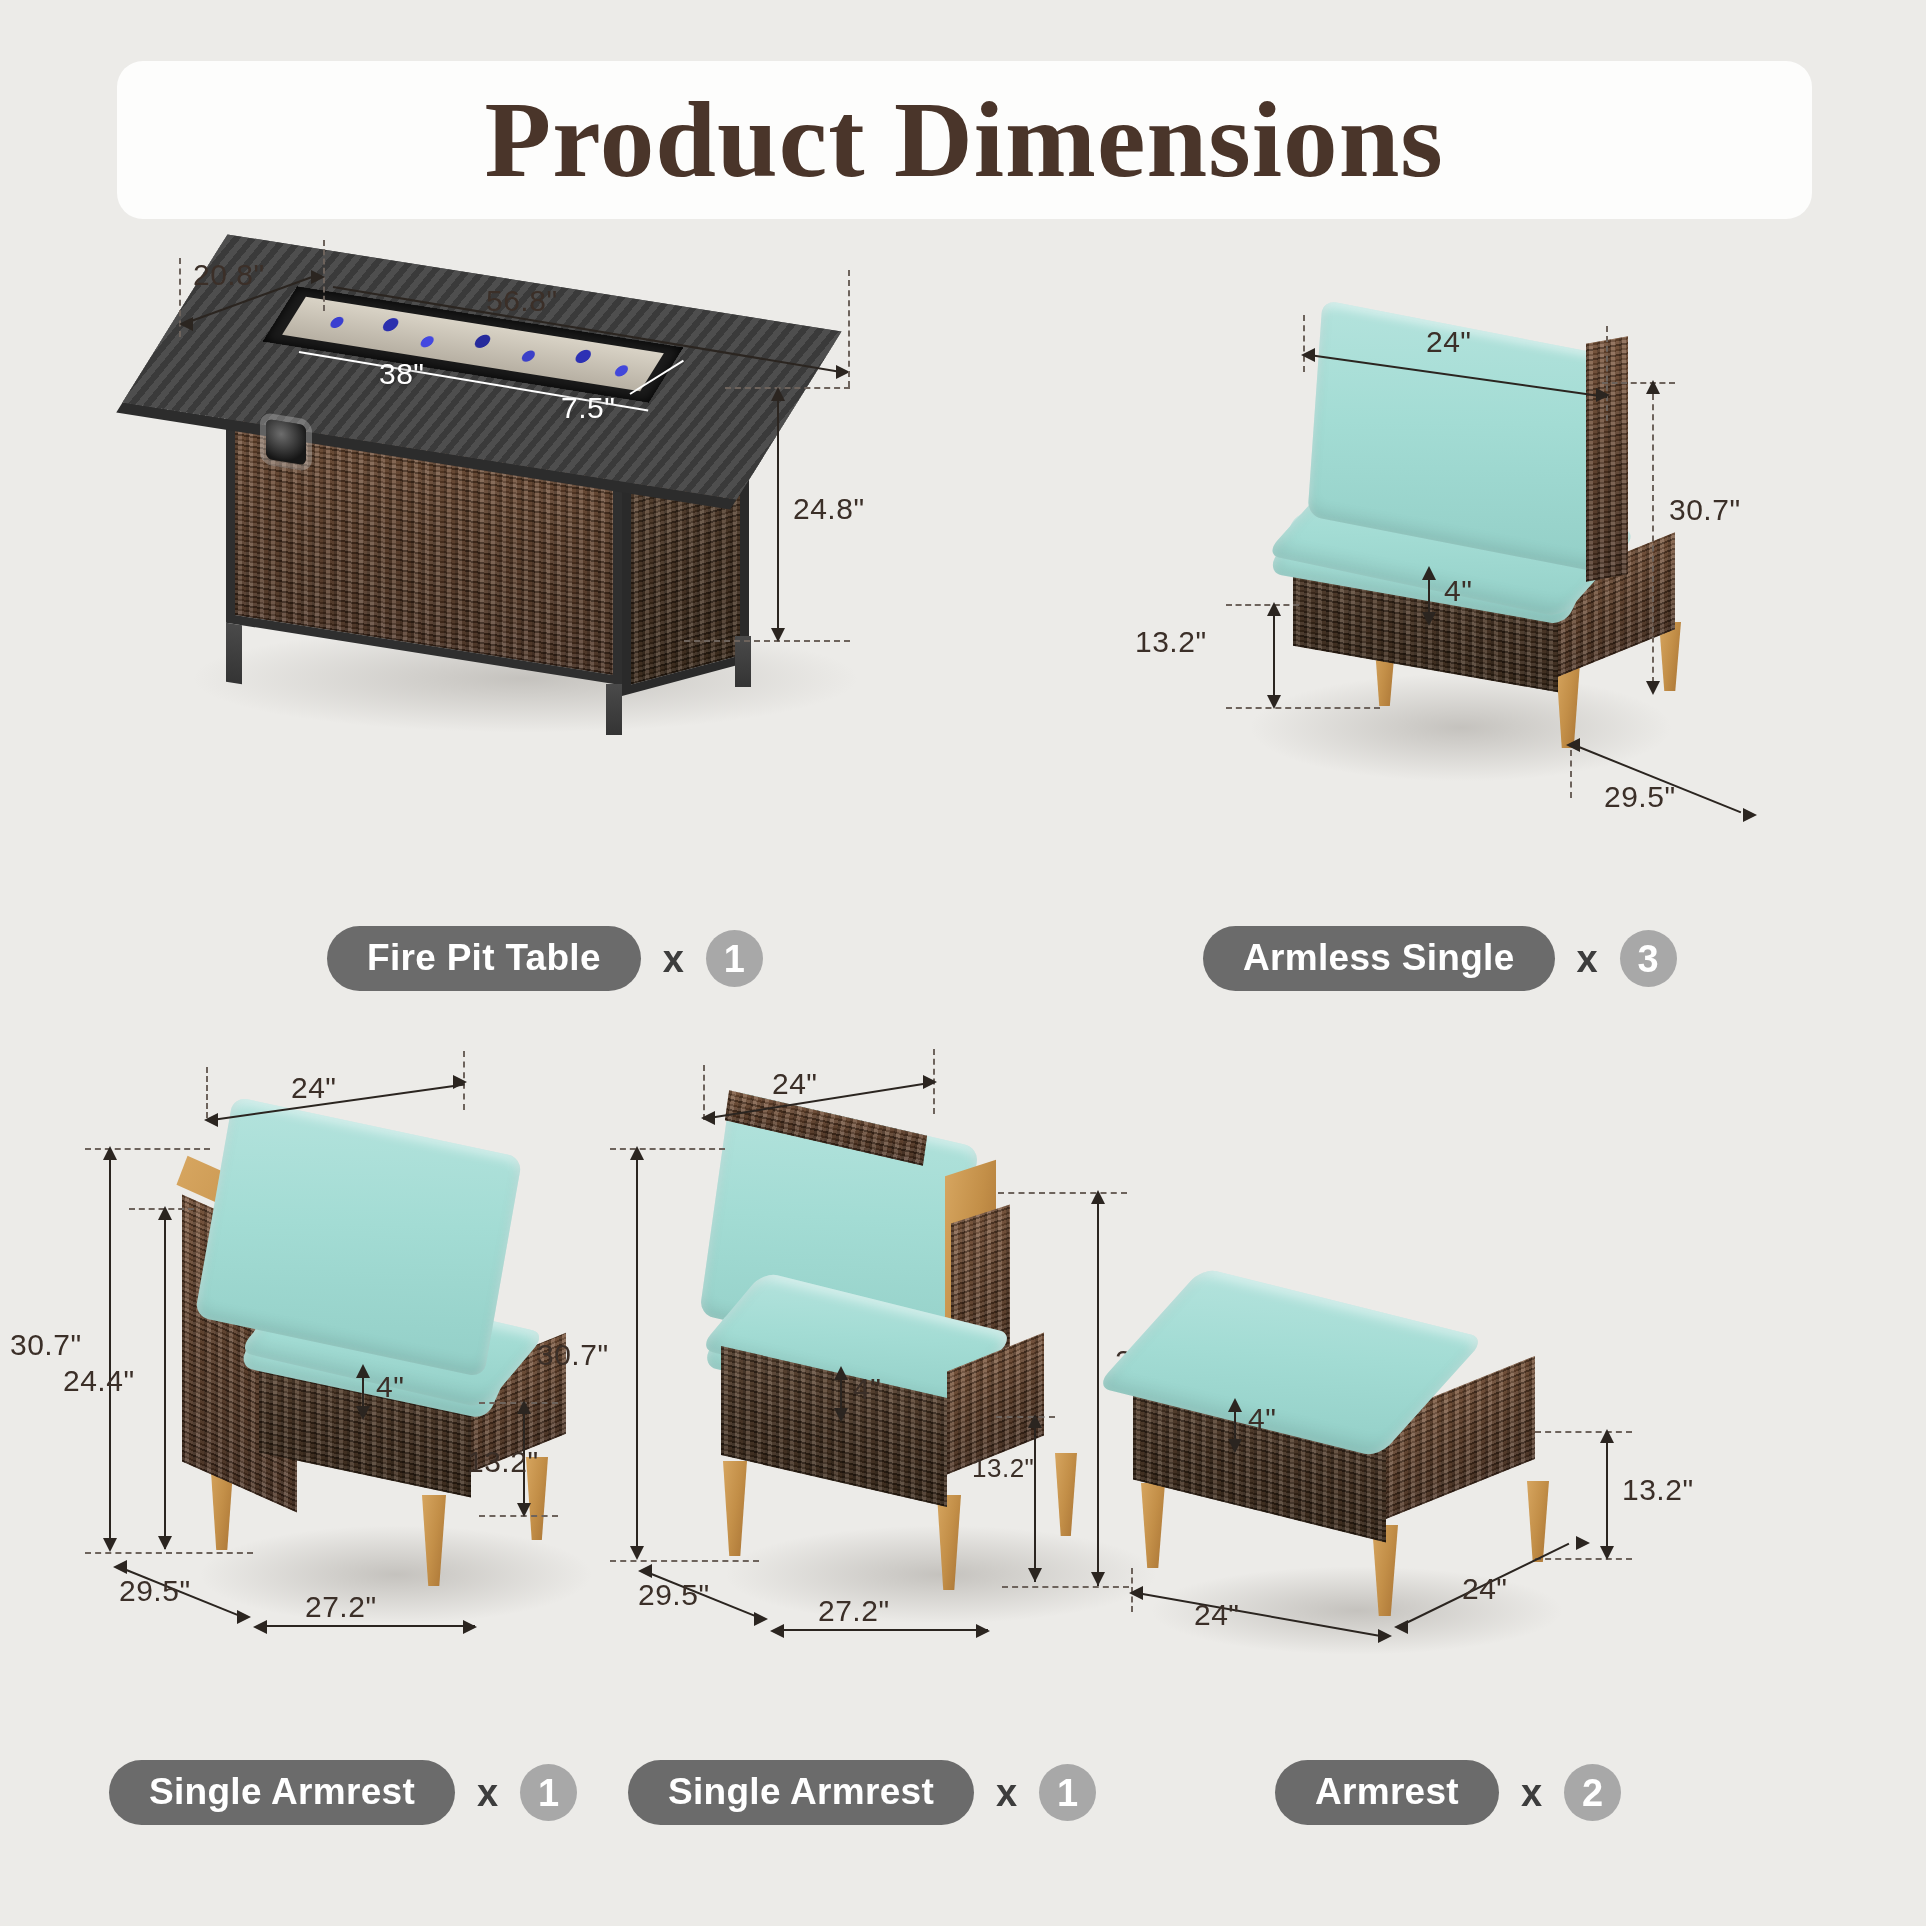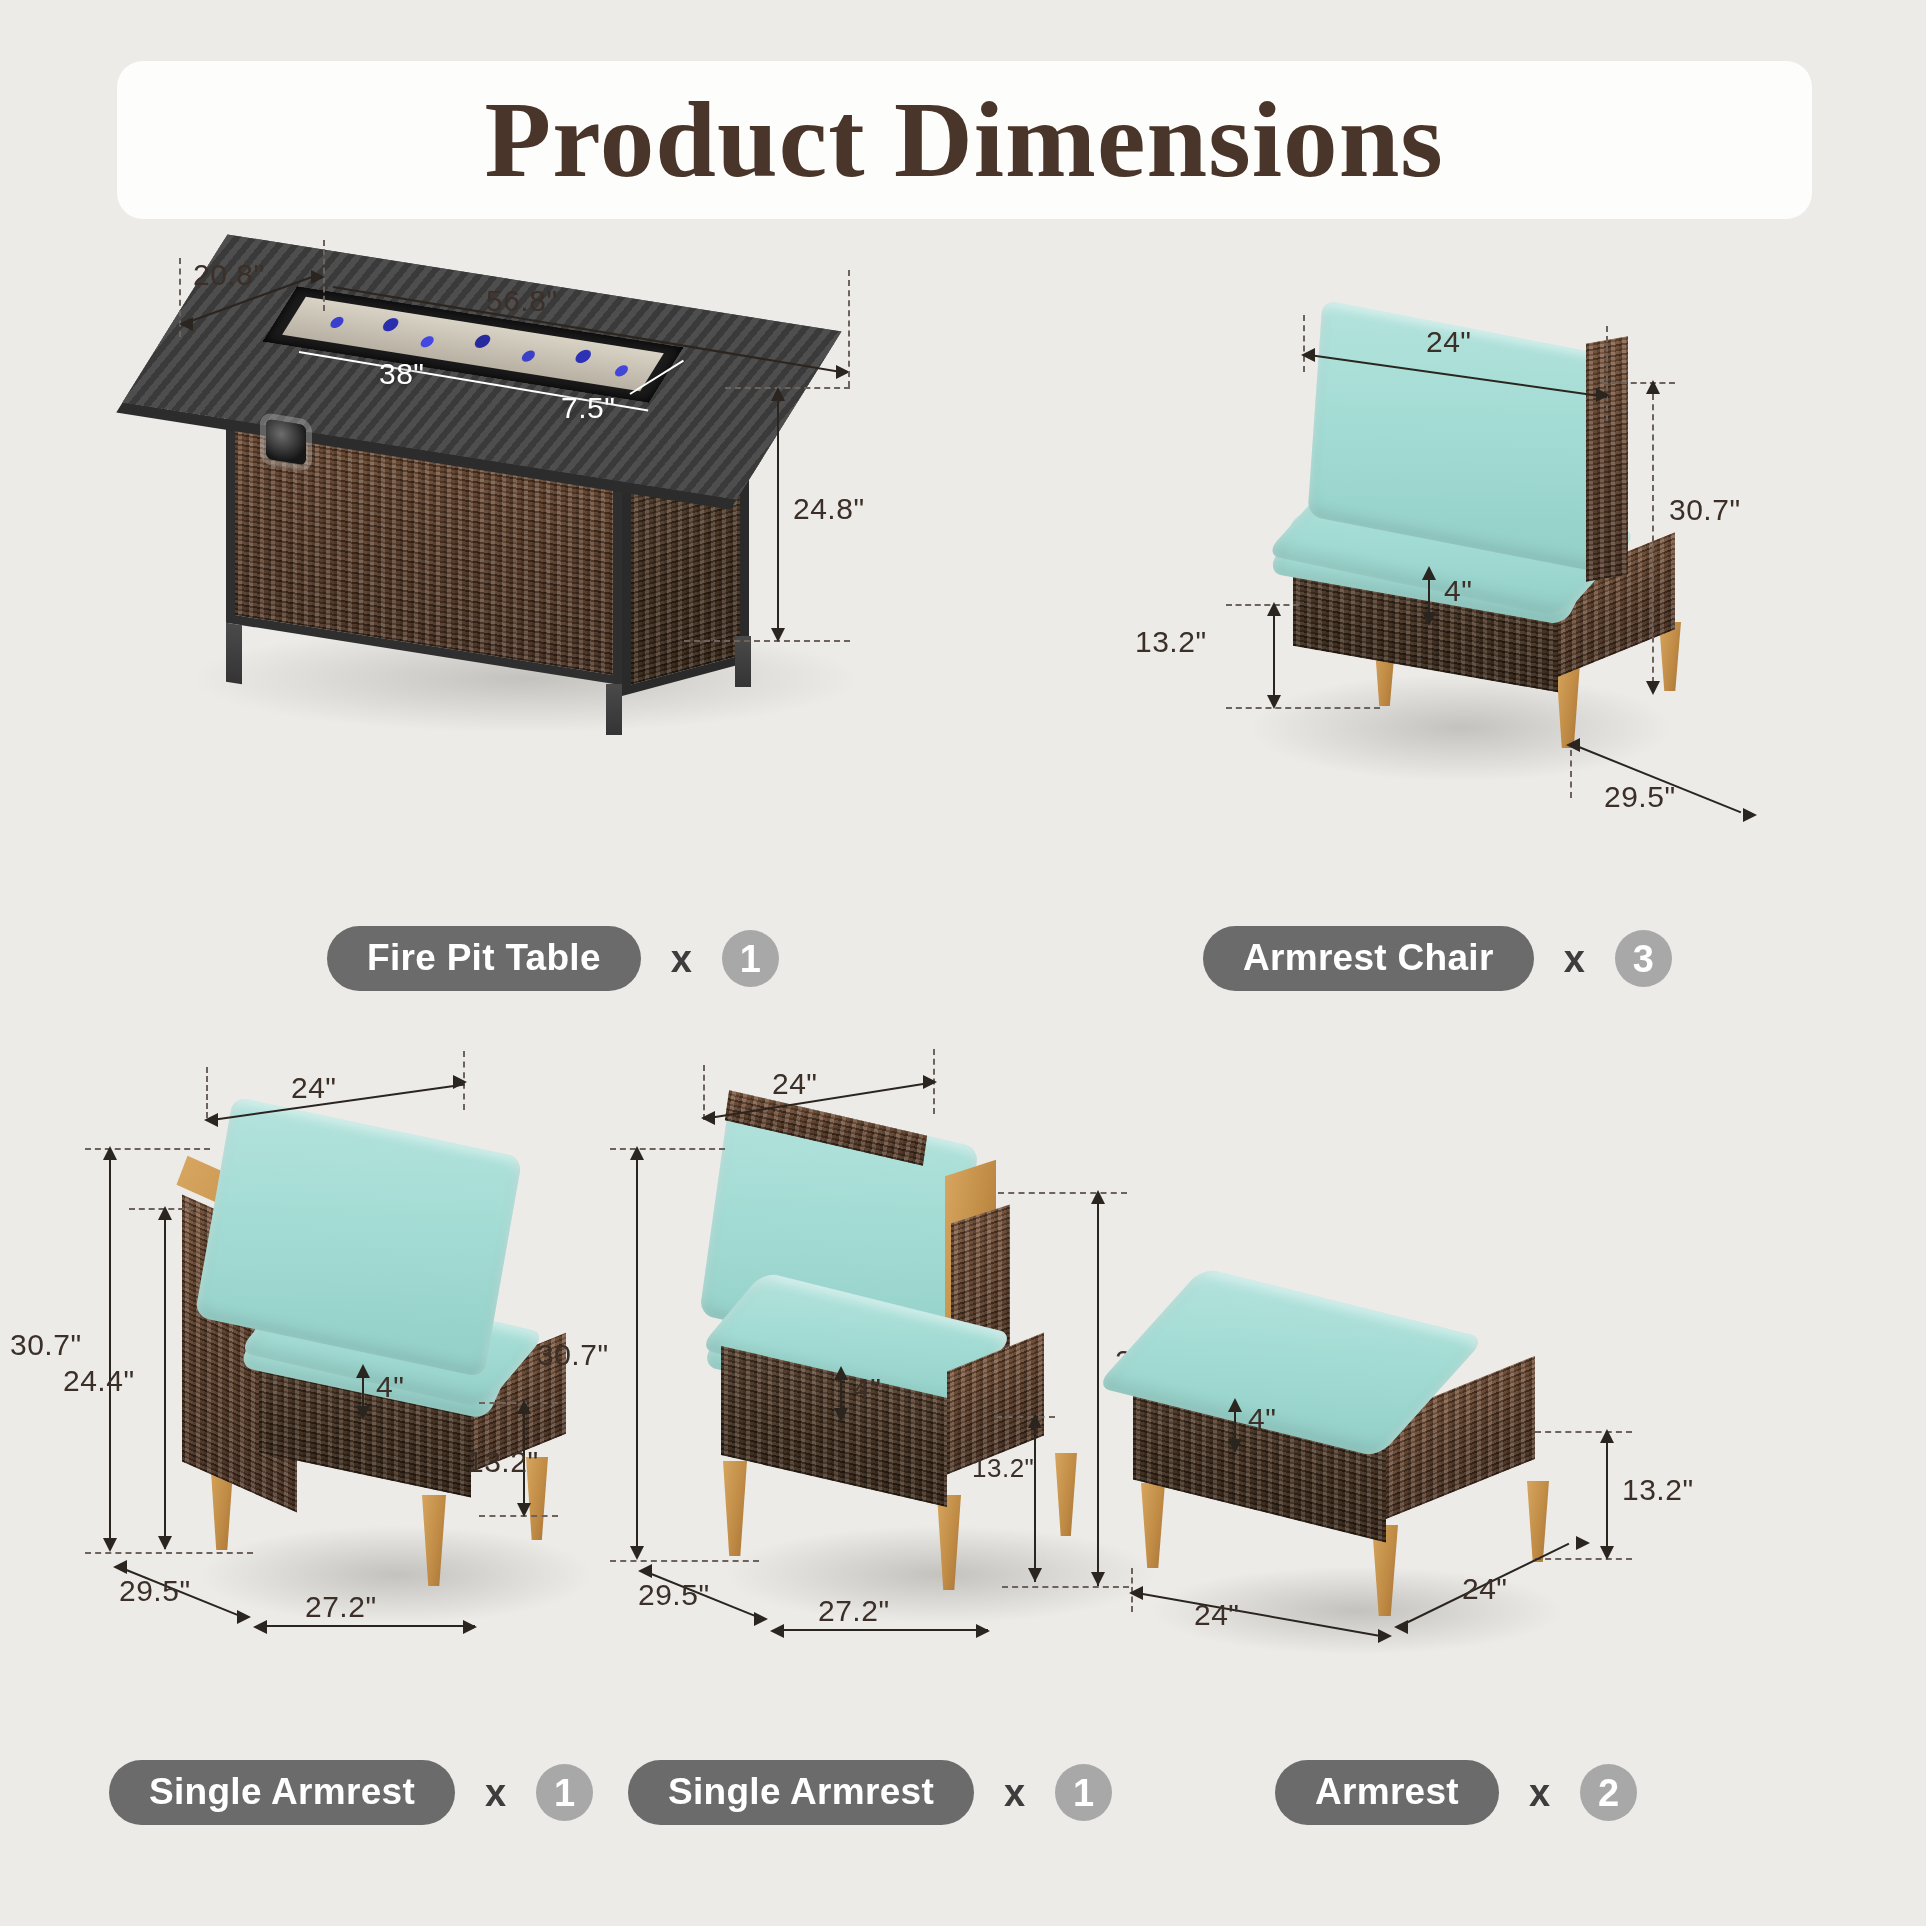--- a/index.html
+++ b/index.html
@@ -36,21 +36,21 @@
   .dash{position:absolute;}
   .dash.h{height:0;border-top:2px dashed #6d635c;}
   .dash.v{width:0;border-left:2px dashed #6d635c;}
   .arrow{position:absolute;width:0;height:0;}
   .arrow.l{border-top:7px solid transparent;border-bottom:7px solid transparent;border-right:14px solid #2b2520;}
   .arrow.r{border-top:7px solid transparent;border-bottom:7px solid transparent;border-left:14px solid #2b2520;}
   .arrow.u{border-left:7px solid transparent;border-right:7px solid transparent;border-bottom:14px solid #2b2520;}
   .arrow.d{border-left:7px solid transparent;border-right:7px solid transparent;border-top:14px solid #2b2520;}
 
   
-  .badge-row{position:absolute;display:flex;align-items:center;gap:30px;}
+  .badge-row{position:absolute;display:flex;align-items:center;gap:22px;}
   .pill{
     background:#6b6b6b;color:#fff;border-radius:40px;
     padding:13px 40px 15px;font-size:37px;font-weight:bold;
     letter-spacing:0.3px;line-height:1;white-space:nowrap;
   }
   .xmark{color:#3d3d3d;font-size:38px;font-weight:bold;line-height:1;}
   .qty{
     width:57px;height:57px;border-radius:50%;
     background:#a8a8a8;color:#fff;font-size:38px;font-weight:bold;
     display:flex;align-items:center;justify-content:center;line-height:1;
@@ -203,21 +203,21 @@
   <div class="dim" style="left:26px;top:249px;">13.2"</div>
 
   <div class="dash v" style="left:461px;top:374px;height:48px;"></div>
   <div class="ln h" style="left:465px;top:368px;width:180px;transform:rotate(22deg);transform-origin:left center;"></div>
   <div class="arrow l" style="left:457px;top:362px;"></div>
   <div class="arrow r" style="left:634px;top:432px;"></div>
   <div class="dim" style="left:495px;top:404px;">29.5"</div>
 </div>
 
 <div class="badge-row" style="left:1203px;top:926px;">
-  <div class="pill">Armrest Chair</div>
+  <div class="pill">Armless Single</div>
   <div class="xmark">x</div>
   <div class="qty">3</div>
 </div>
 
 <div class="scene" style="left:79px;top:1079px;width:574px;height:554px;">
 
   <div class="shadowblob" style="left:119px;top:446px;width:396px;height:99px;"></div>
 
   <div class="wood" style="position:absolute;left:131px;top:378px;width:24px;height:93px;clip-path:polygon(0 0,100% 0,72% 100%,26% 100%);"></div>
   <div class="wood" style="position:absolute;left:343px;top:416px;width:24px;height:91px;clip-path:polygon(0 0,100% 0,72% 100%,26% 100%);"></div>

